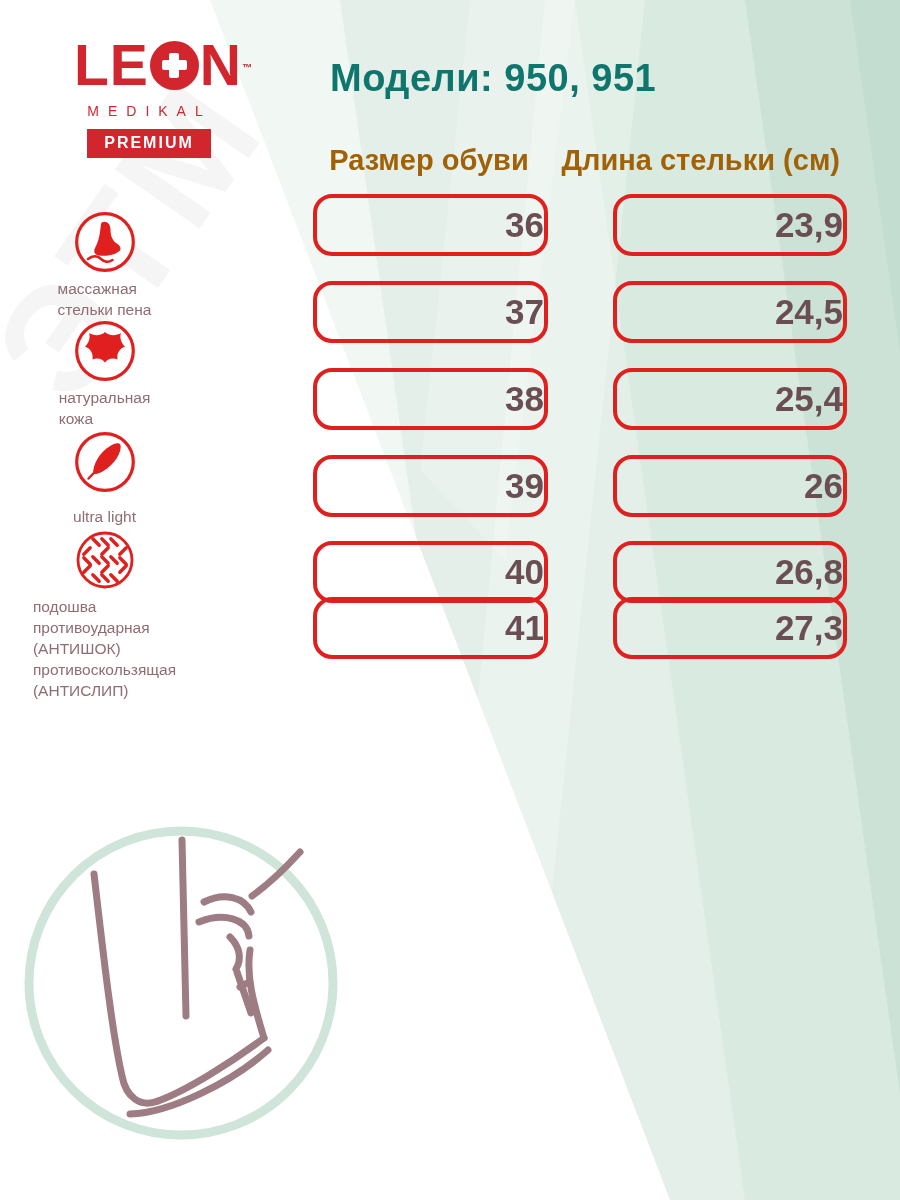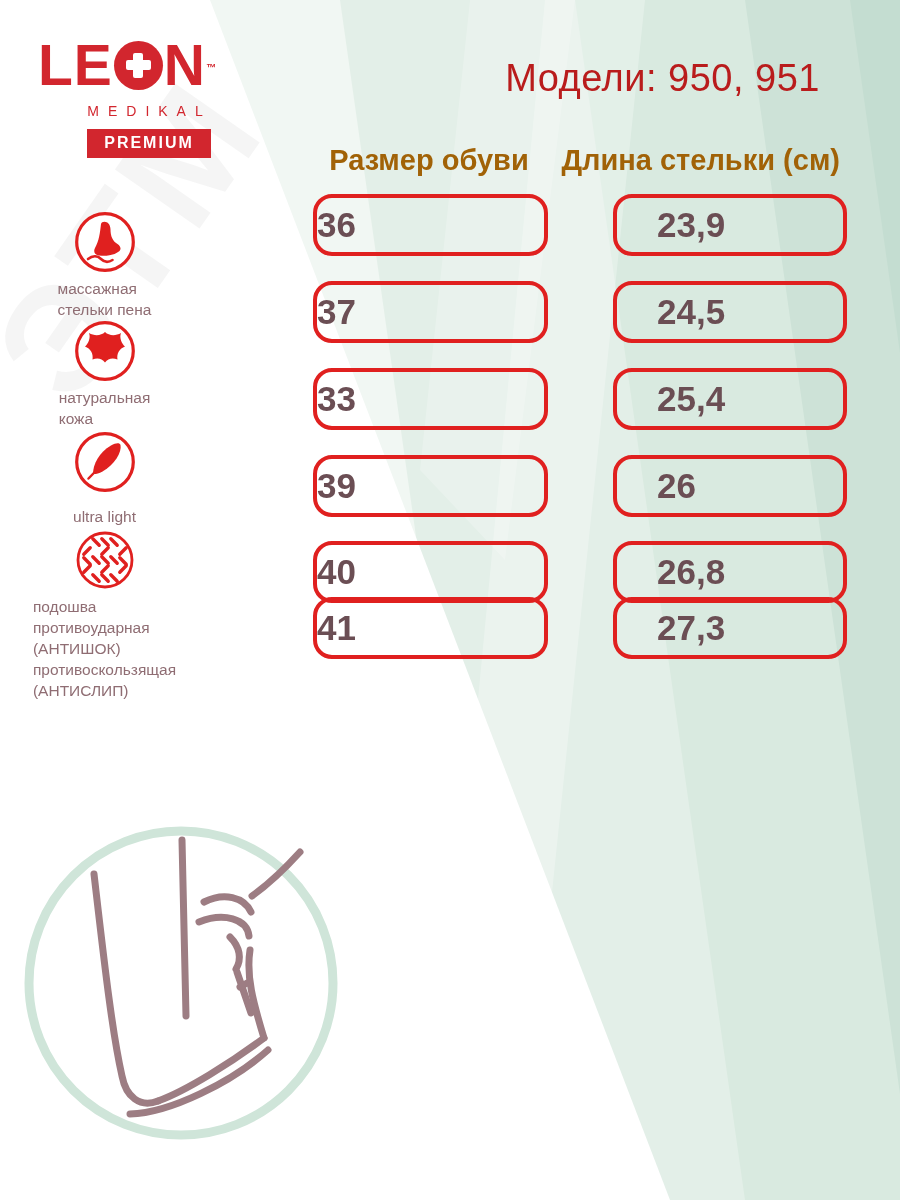--- a/index.html
+++ b/index.html
@@ -11,49 +11,49 @@
   .bg{position:absolute;left:0;top:0;width:900px;height:1200px;}
   .watermark{
     position:absolute;left:-40px;top:330px;
     font-size:150px;font-weight:bold;color:rgba(90,90,90,0.06);
     transform:rotate(-55deg);transform-origin:left top;letter-spacing:6px;
     user-select:none;
   }
   
   .logo{position:absolute;left:38px;top:34px;width:214px;text-align:center;}
   .logo-main{
-    display:flex;align-items:center;justify-content:flex-start;
+    display:flex;align-items:center;justify-content:flex-end;
     font-size:57px;font-weight:900;color:#d2262e;letter-spacing:1px;line-height:56px;
   }
   .logo-o{
     position:relative;display:inline-block;width:49px;height:49px;margin:0 1px;
     background:#d2262e;border-radius:50%;
   }
   .logo-o .bar-v,.logo-o .bar-h{position:absolute;background:#ffffff;border-radius:2px;}
   .logo-o .bar-v{left:19.5px;top:12px;width:10px;height:25px;}
   .logo-o .bar-h{left:12px;top:19.5px;width:25px;height:10px;}
   .tm{font-size:10px;font-weight:bold;align-self:flex-start;margin-top:6px;letter-spacing:0;}
   .logo-sub{margin-top:7px;font-size:14px;font-weight:500;color:#d2262e;letter-spacing:9px;padding-left:9px;}
   .logo-badge{
     display:inline-block;margin-top:10px;background:#d2262e;color:#ffffff;
     font-size:16px;font-weight:bold;letter-spacing:2px;padding:5px 17px 6px;margin-left:8px;
   }
   
   .title{
-    position:absolute;left:330px;top:57px;width:490px;text-align:right;
-    font-size:38px;font-weight:normal;color:#b91c1c;letter-spacing:0.5px;
+    position:absolute;left:330px;top:57px;width:490px;text-align:left;
+    font-size:38px;font-weight:bold;color:#0f766e;letter-spacing:0.5px;
   }
   .col-header{position:absolute;top:144px;text-align:center;font-size:29px;font-weight:bold;color:#a16207;}
   .col-header-size{left:304px;width:250px;}
   .col-header-insole{left:560px;width:280px;text-align:right;}
   
   .pill{
     position:absolute;box-sizing:border-box;width:235px;height:62px;
     border:4px solid #e0201f;border-radius:19px;background:transparent;
-    text-align:left;line-height:54px;font-size:35px;font-weight:bold;color:#6b4e54;
+    text-align:right;line-height:54px;font-size:35px;font-weight:bold;color:#6b4e54;
   }
   .col-size{left:313px;}
   .col-insole{left:613px;width:234px;padding-left:40px;}
   .r0{top:194px;} .r1{top:281px;} .r2{top:368px;}
   .r3{top:455px;} .r4{top:541px;} .r5{top:597px;}
   
   .feature{position:absolute;left:2px;width:205px;display:flex;flex-direction:column;align-items:center;}
   .f1{top:211px;} .f2{top:320px;} .f3{top:431px;gap:8px;} .f4{top:529px;} .f5{top:683px;}
   .ficon{width:62px;height:62px;display:block;}
   .flabel{margin-top:5px;font-size:15.5px;line-height:21px;color:#8f6d73;}
@@ -92,21 +92,21 @@
     <div class="logo-badge">PREMIUM</div>
   </div>
 
   <div class="title">Модели: 950, 951</div>
 
   <div class="col-header col-header-size">Размер обуви</div>
   <div class="col-header col-header-insole">Длина стельки (см)</div>
 
   <div class="pill col-size r0">36</div>
   <div class="pill col-size r1">37</div>
-  <div class="pill col-size r2">33</div>
+  <div class="pill col-size r2">38</div>
   <div class="pill col-size r3">39</div>
   <div class="pill col-size r4">40</div>
   <div class="pill col-size r5">41</div>
 
   <div class="pill col-insole r0">23,9</div>
   <div class="pill col-insole r1">24,5</div>
   <div class="pill col-insole r2">25,4</div>
   <div class="pill col-insole r3">26</div>
   <div class="pill col-insole r4">26,8</div>
   <div class="pill col-insole r5">27,3</div>

